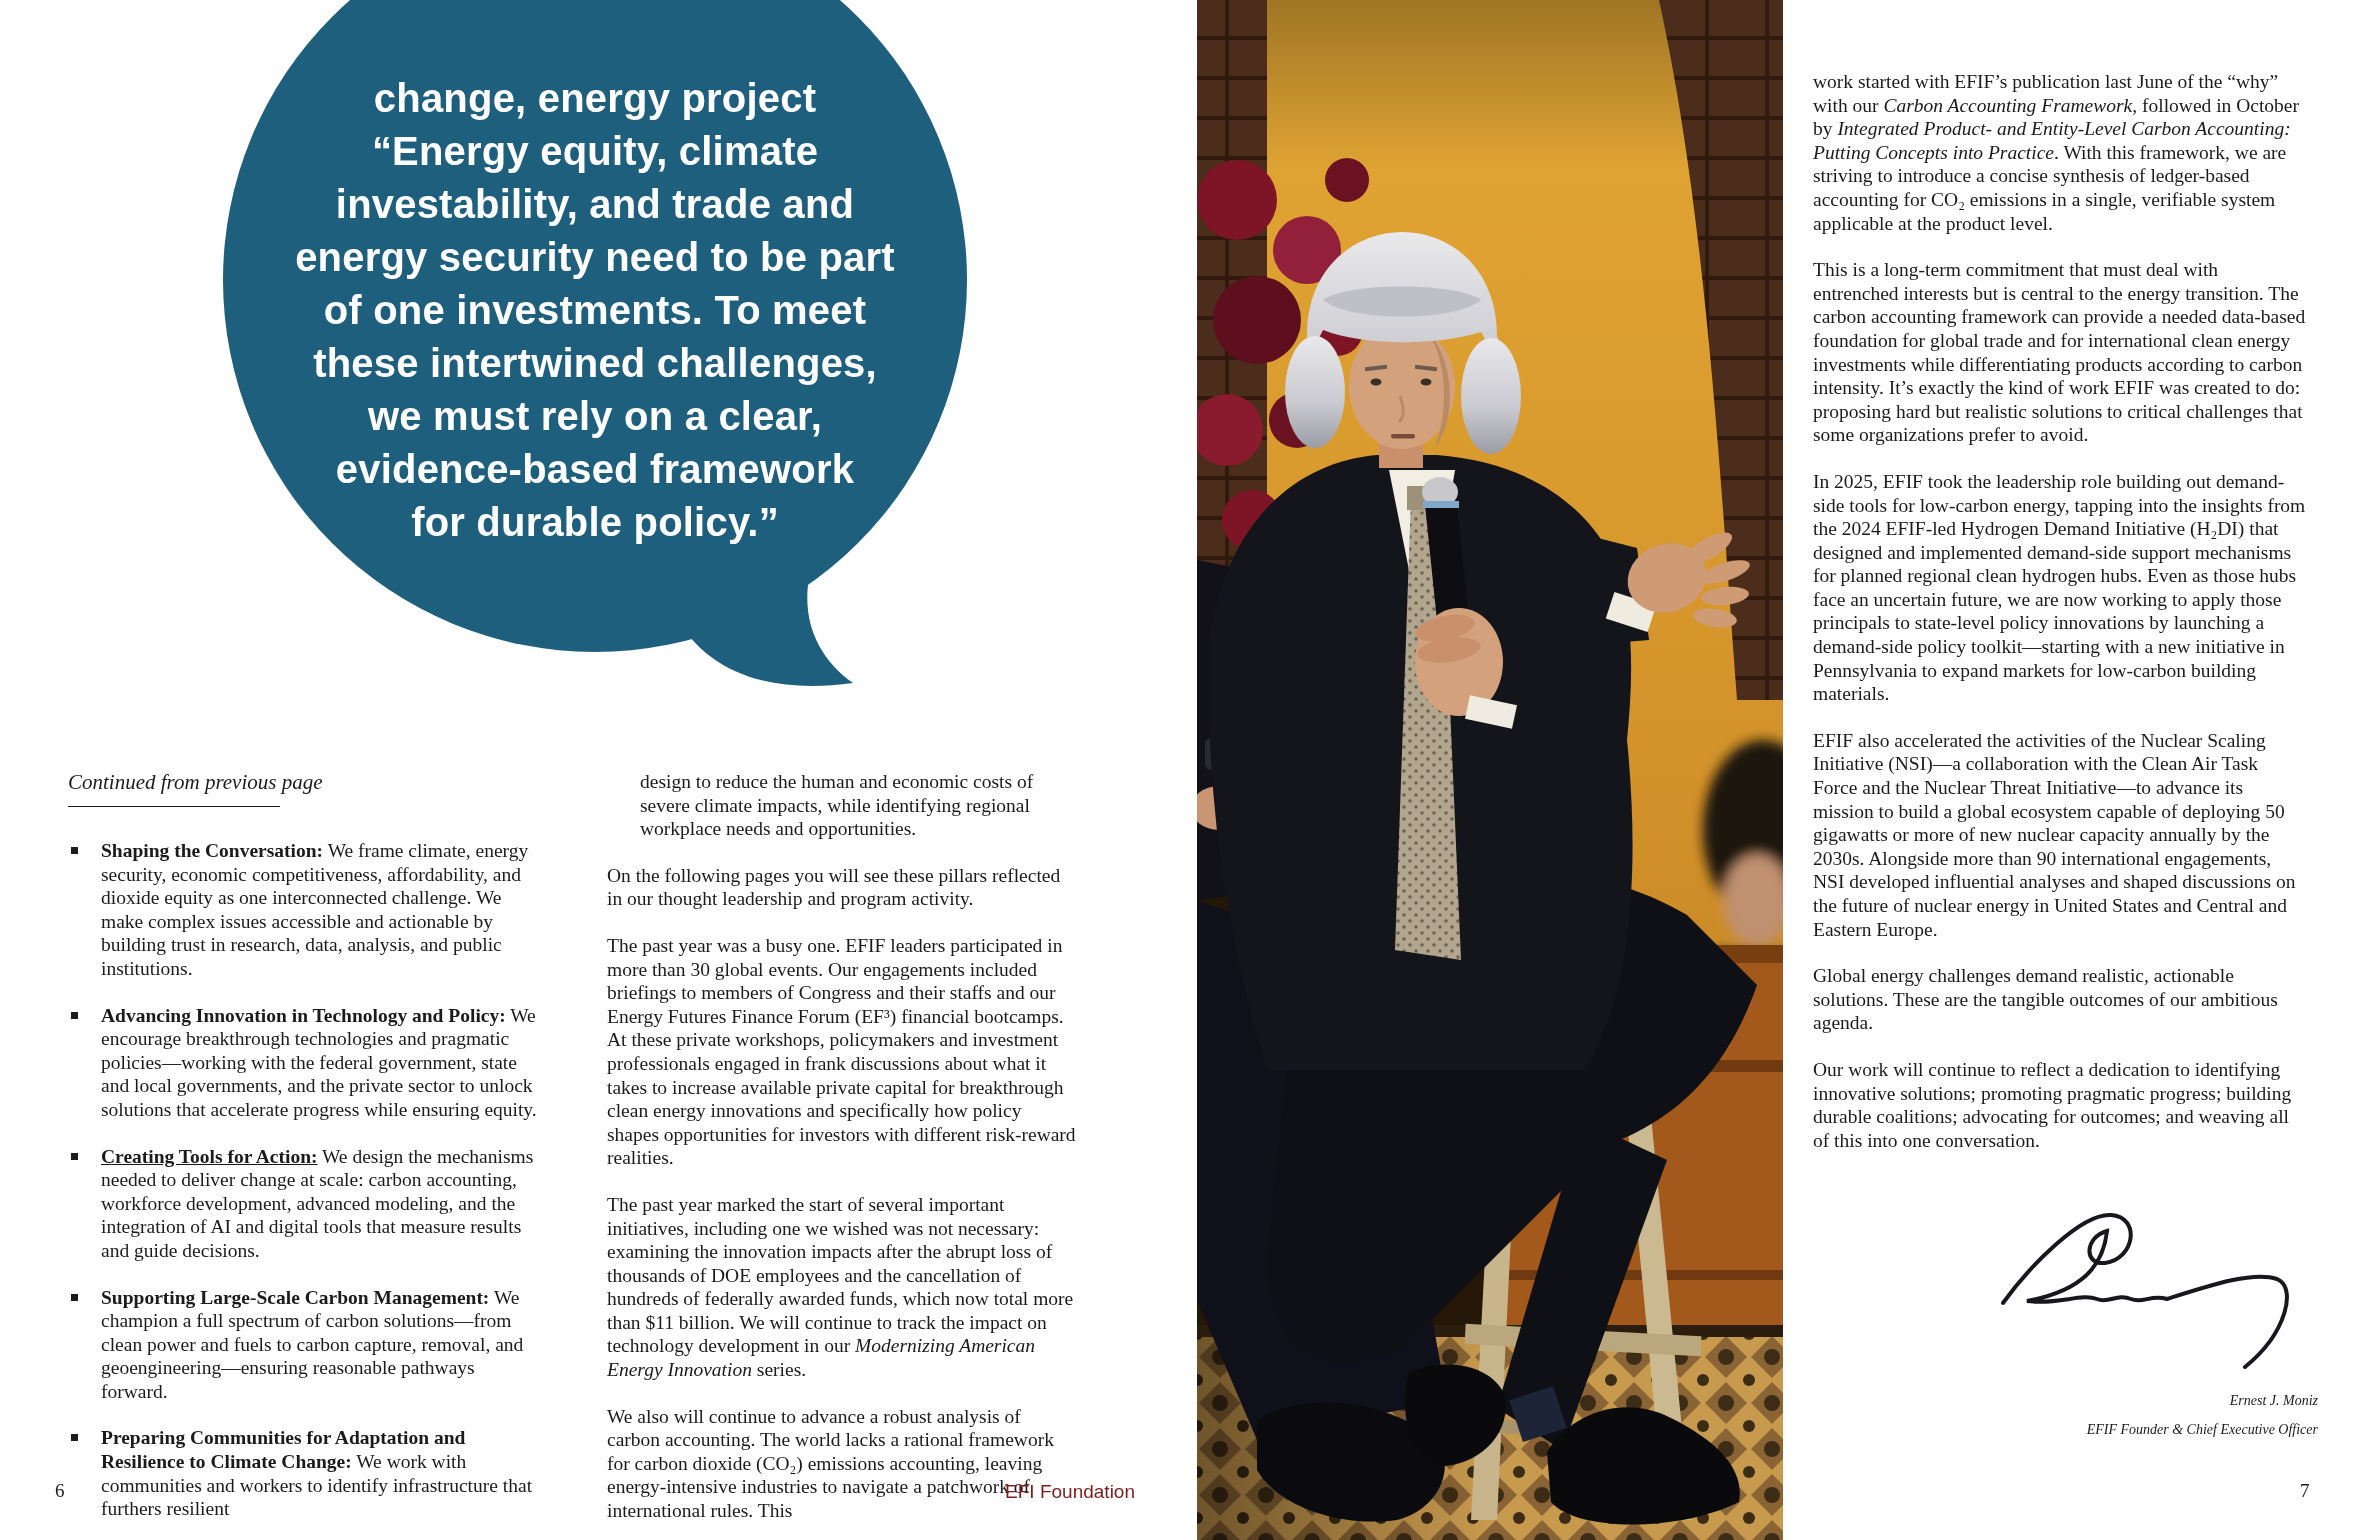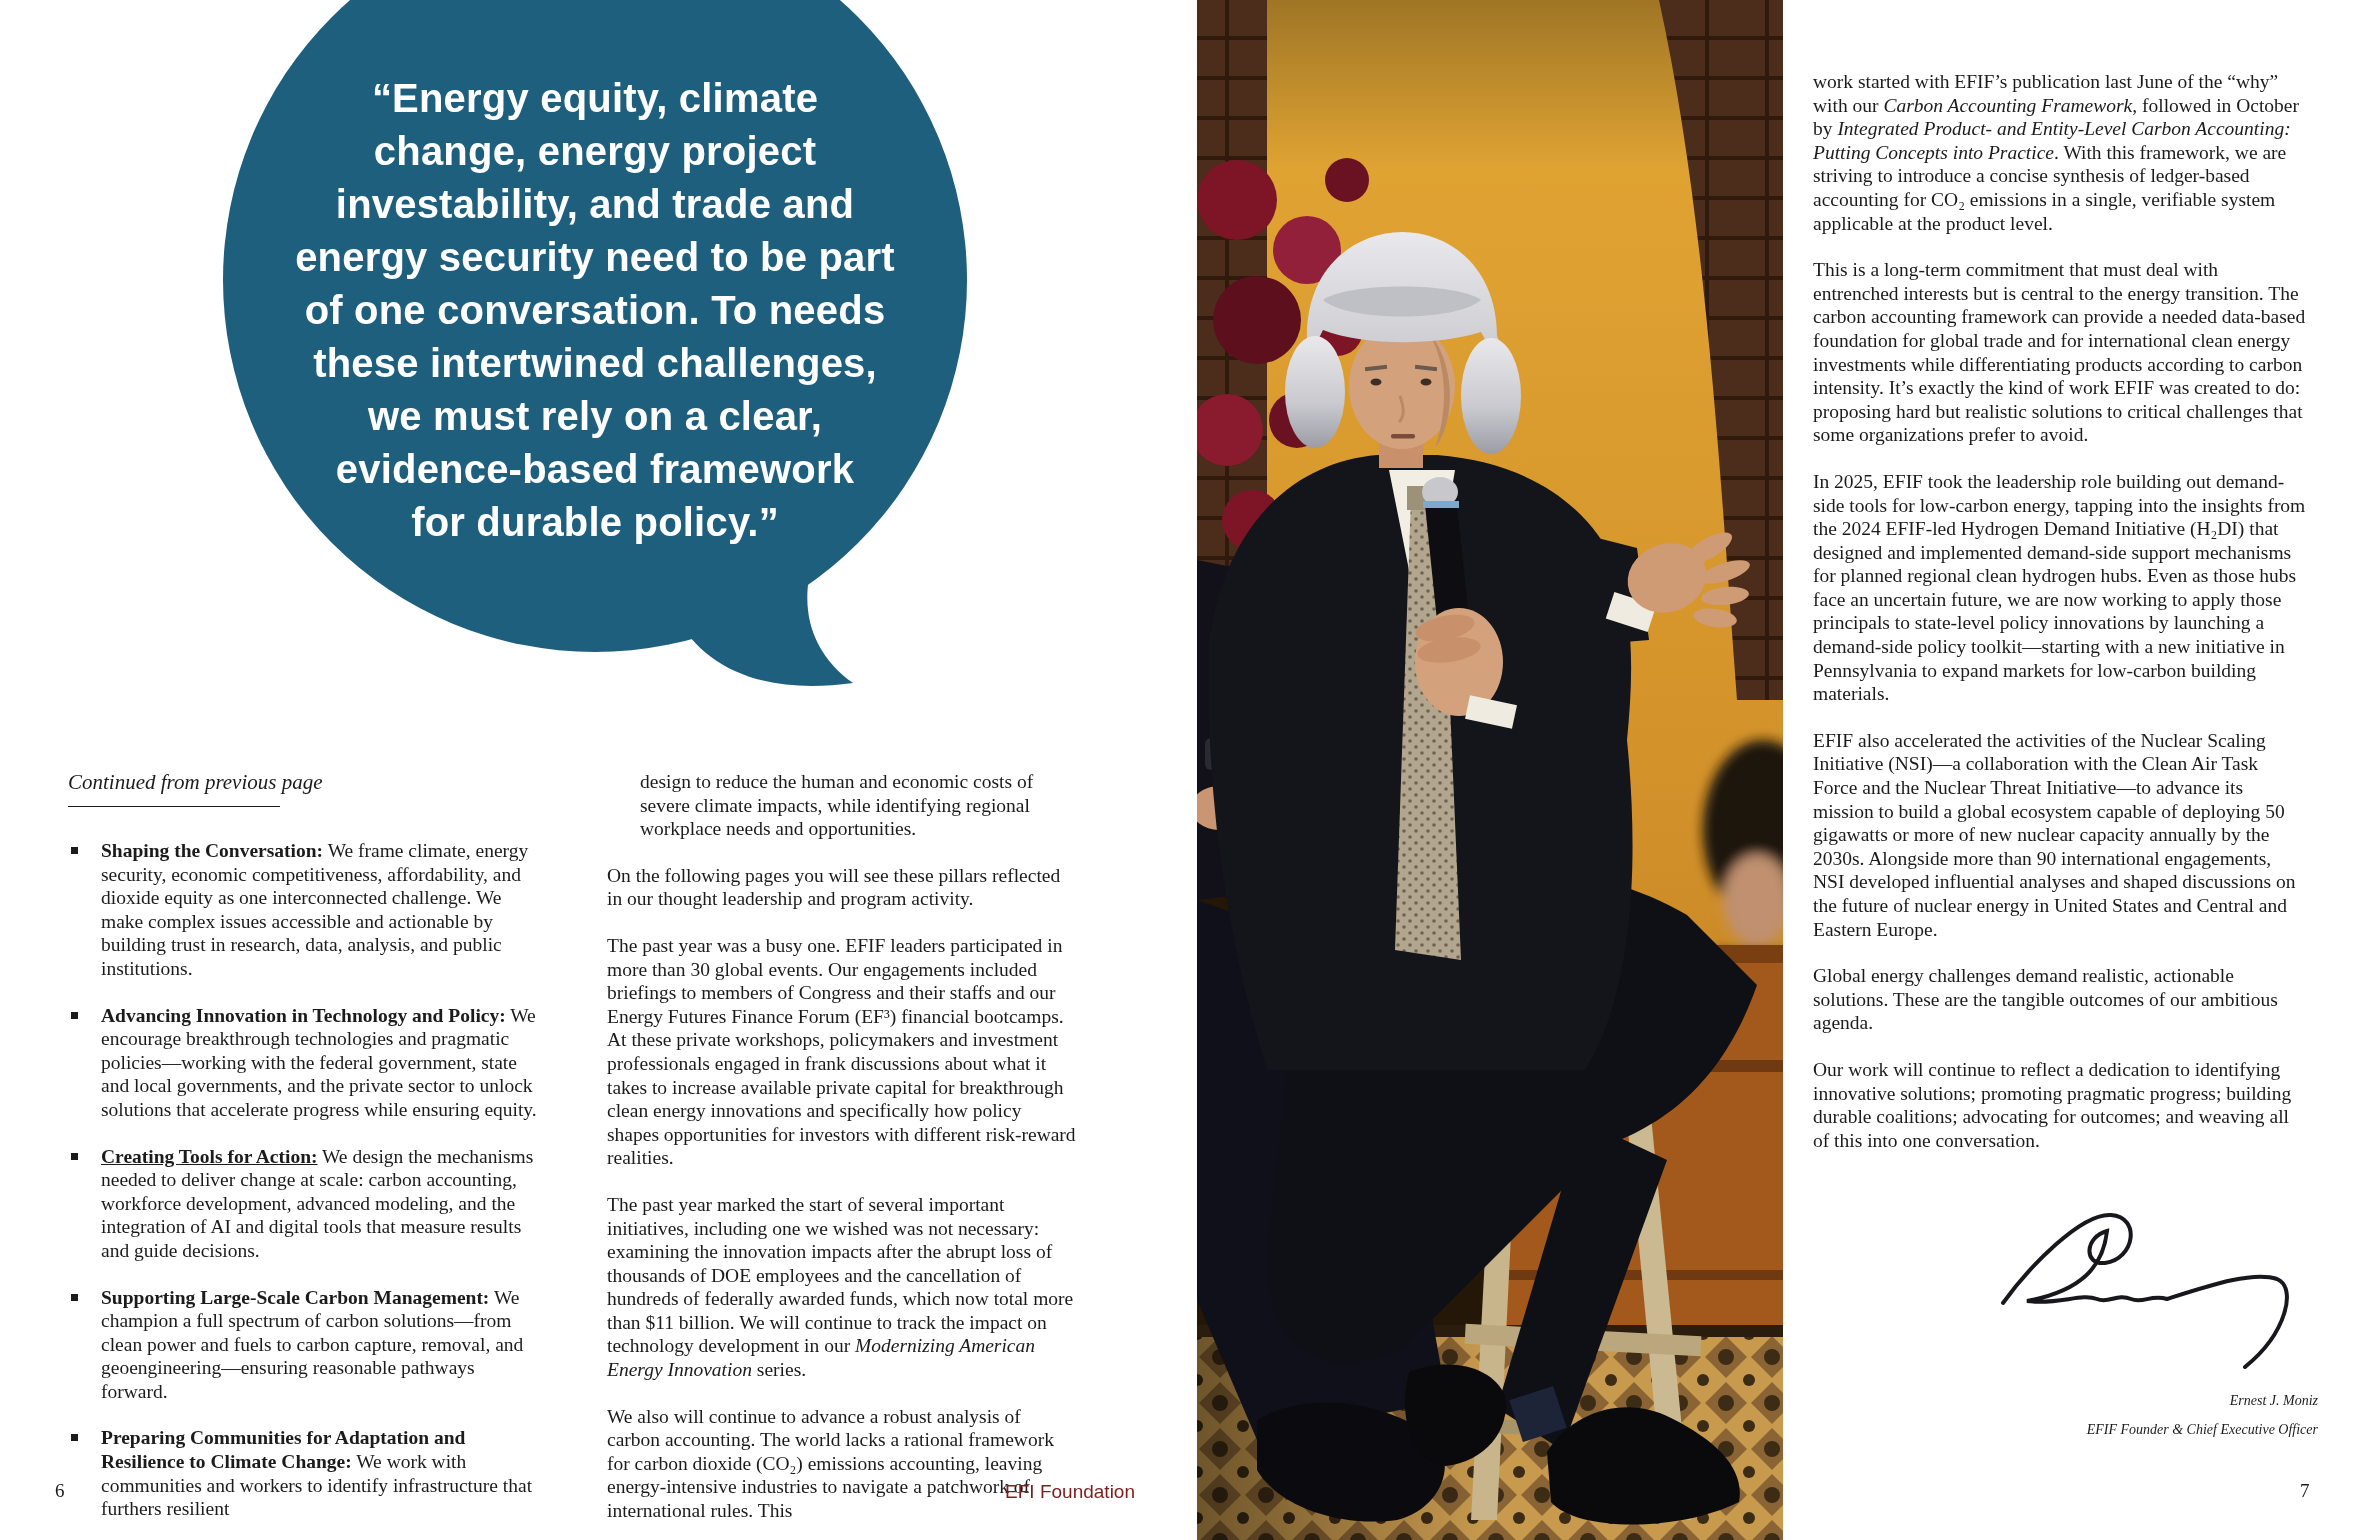--- a/index.html
+++ b/index.html
@@ -38,25 +38,25 @@
 </head>
 <body>
 
 <div id="page">
 
   <svg id="bubble-svg" viewBox="0 0 780 790" aria-hidden="true">
     <circle cx="390" cy="375" r="372" fill="#1F5F7E"></circle>
     <path d="M470,710 C500,765 560,790 648,778 C606,748 592,702 610,650 C560,684 506,704 470,710 Z" fill="#1F5F7E"></path>
   </svg>
   <div id="quote-lines">
+    <div>change, energy project</div>
     <div>“Energy equity, climate</div>
-    <div>change, energy project</div>
     <div>investability, and trade and</div>
     <div>energy security need to be part</div>
-    <div>of one conversation. To needs</div>
+    <div>of one investments. To meet</div>
     <div>these intertwined challenges,</div>
     <div>we must rely on a clear,</div>
     <div>evidence-based framework</div>
     <div>for durable policy.”</div>
   </div>
 
   <div id="left-col" class="abs colserif">
     <div id="continued">Continued from previous page</div>
     <div id="continued-rule"></div>
     <div style="height:32px"></div>

